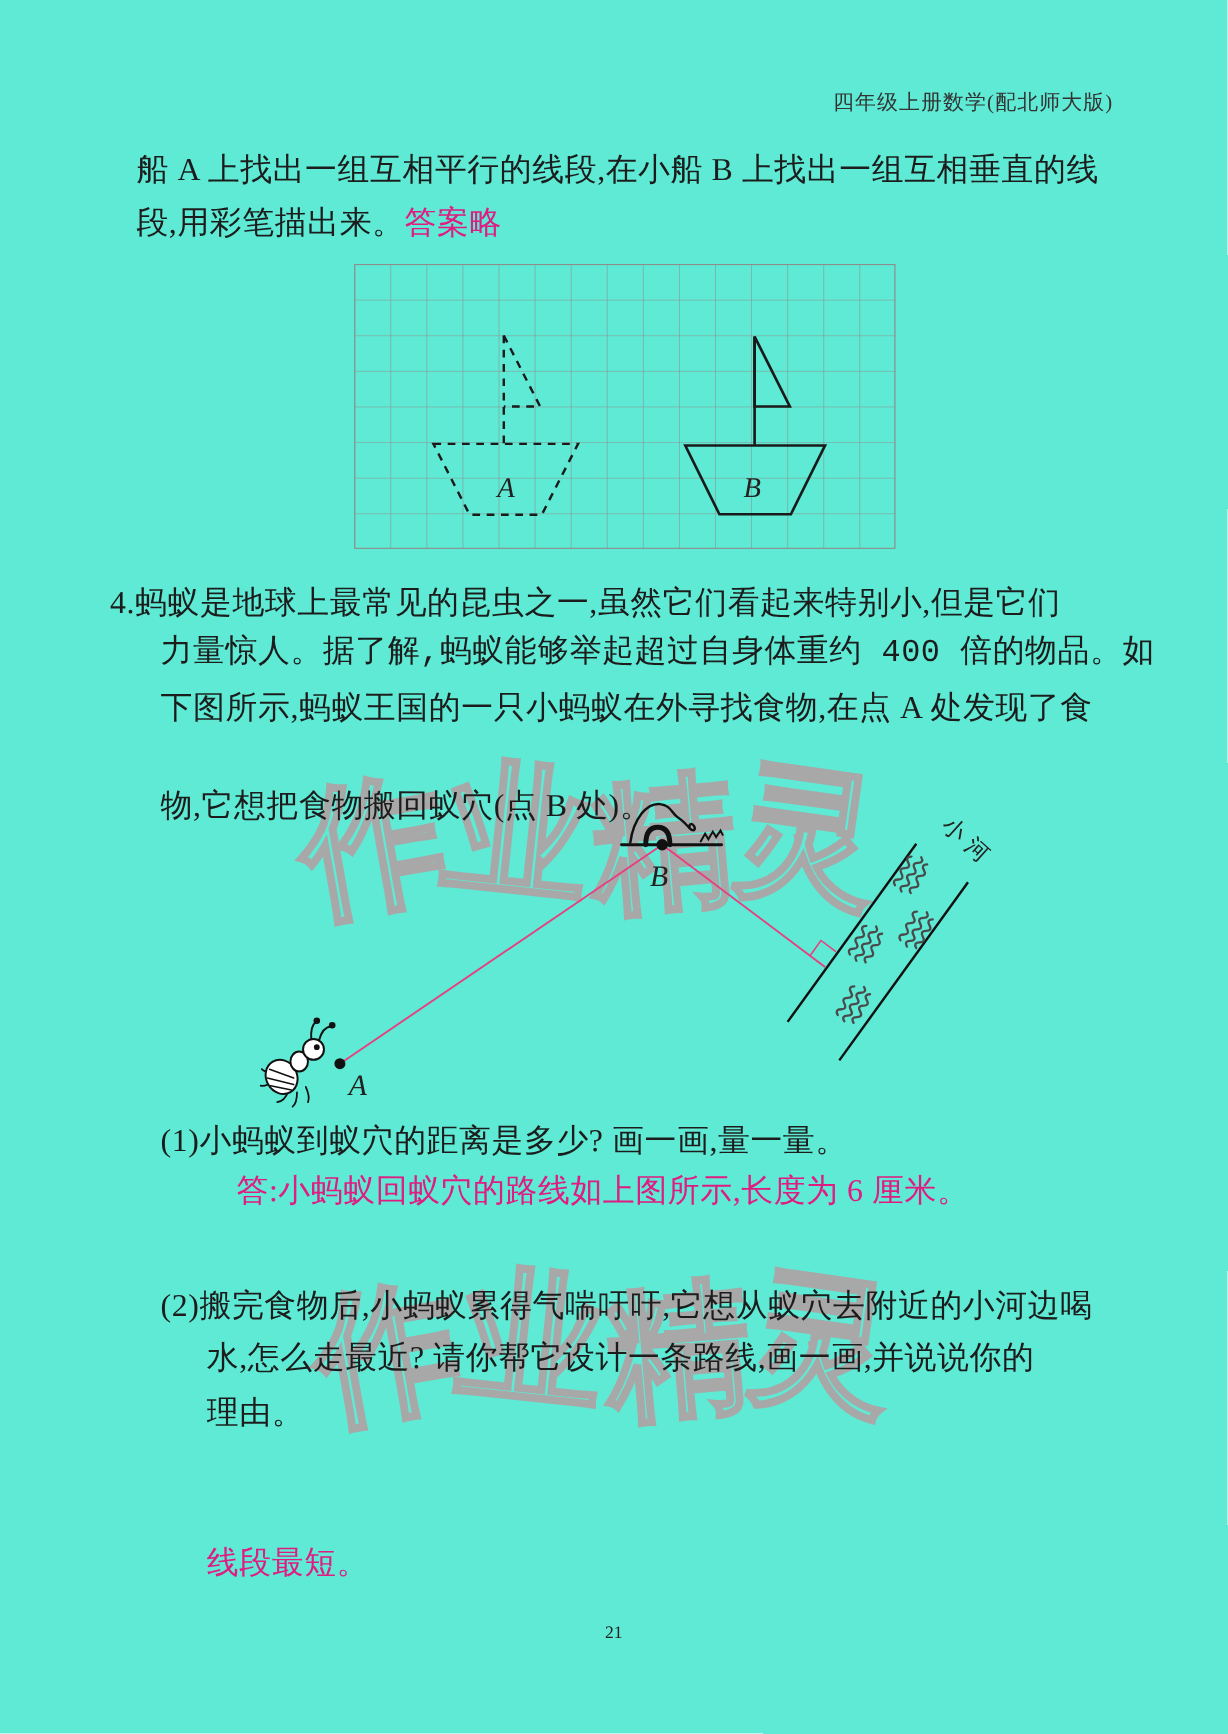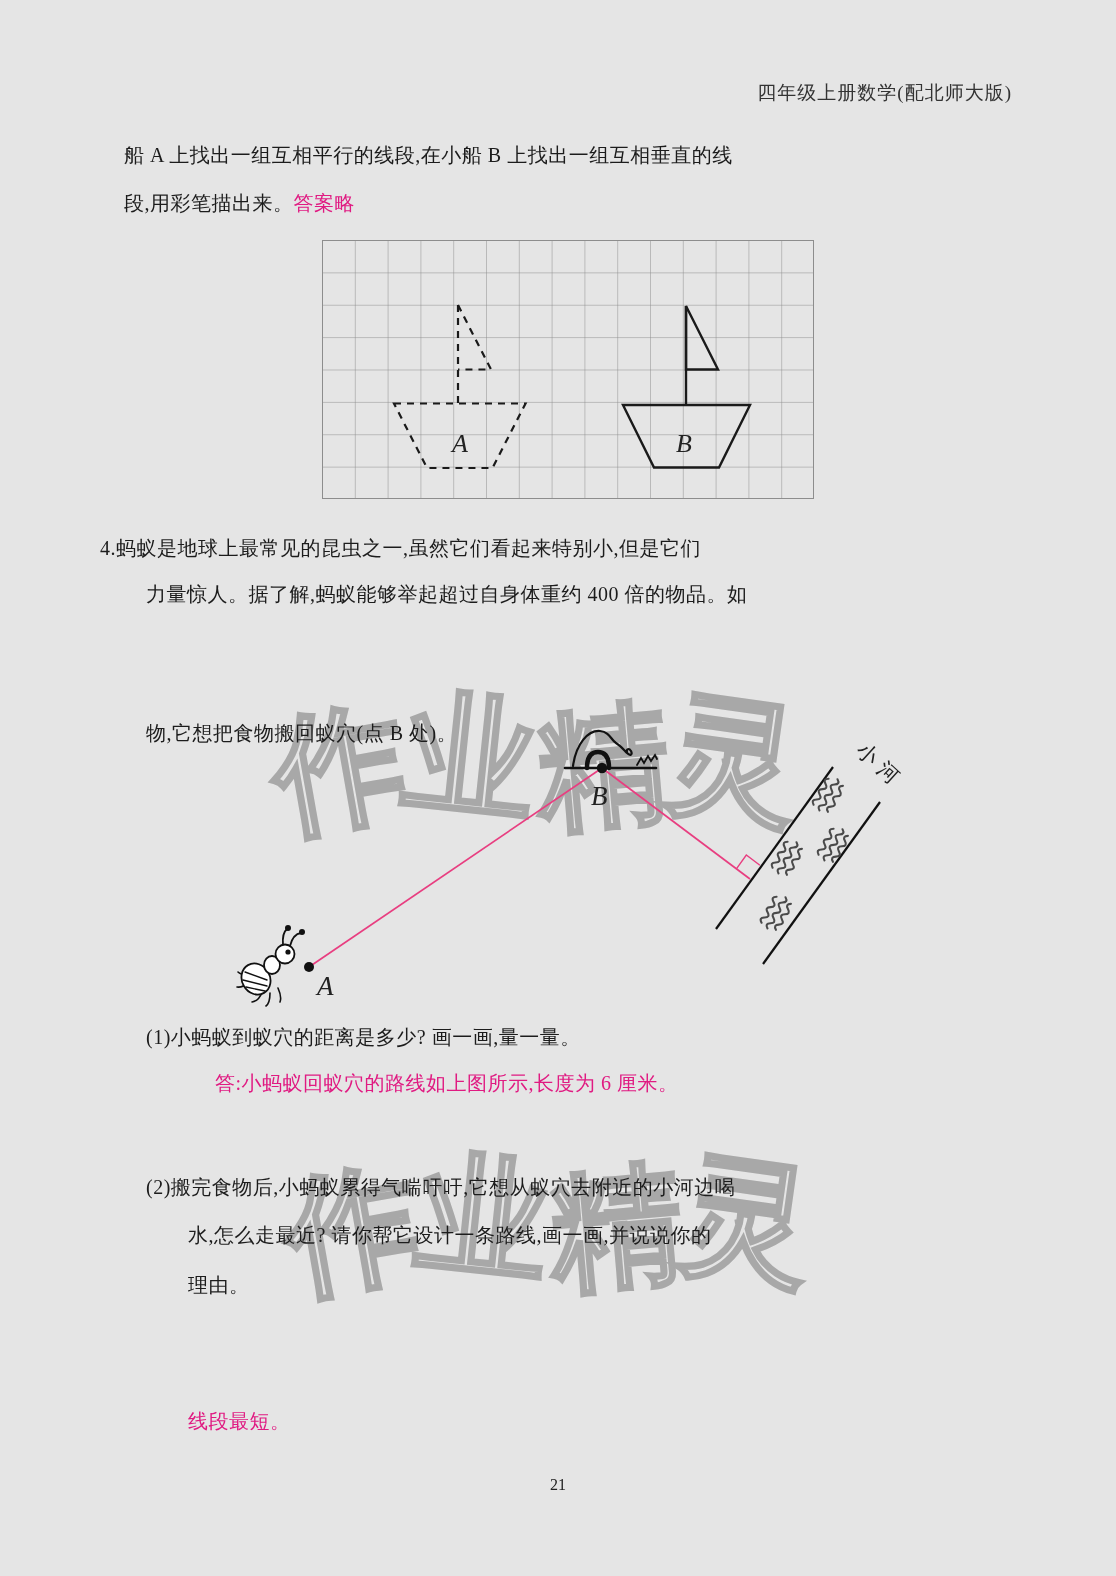--- a/index.html
+++ b/index.html
@@ -1,19 +1,19 @@
 <!DOCTYPE html>
 <html><head>
 <meta charset="utf-8">
 <style>
   html,body{margin:0;padding:0;background:#ffffff;}
   body{width:1116px;height:1576px;font-family:"Liberation Serif","DejaVu Serif",serif;color:#1c1c1c;}
-  .page{position:relative;width:1116px;height:1576px;overflow:hidden;background:#e5e5e5;}
+  .page{position:relative;width:1116px;height:1576px;overflow:hidden;background:#5eead4;}
 
-  .tline{position:absolute;font-size:20px;line-height:34px;white-space:nowrap;letter-spacing:.5px;z-index:3;}
+  .tline{position:absolute;font-size:29px;line-height:34px;white-space:nowrap;letter-spacing:.5px;z-index:3;}
   .pink{color:#e01b82;}
   .header{position:absolute;top:80px;right:104px;font-size:19px;color:#333;letter-spacing:1px;z-index:3;}
   .pagenum{position:absolute;top:1476px;left:0;width:100%;text-align:center;font-size:16px;color:#222;z-index:3;}
 
   .watermark{position:absolute;display:flex;z-index:1;color:transparent;
     -webkit-text-stroke:3px #a8a8a8;font-family:"Liberation Sans","DejaVu Sans",sans-serif;font-weight:700;}
   .watermark span{display:block;font-size:132px;line-height:1.05;}
   .watermark span:nth-child(1){transform:rotate(-10deg) translateY(8px);}
   .watermark span:nth-child(2){transform:rotate(6deg) translateY(-4px);}
   .watermark span:nth-child(3){transform:rotate(-5deg) translateY(6px);}
@@ -50,21 +50,22 @@
 
     <g fill="none" stroke="#1a1a1a" stroke-width="2.4">
       <line x1="364" y1="66" x2="364" y2="165"></line>
       <path d="M364,66 L396,129.5 L364,129.5 Z"></path>
       <path d="M301,165 H428 L397,227.5 H332 Z"></path>
     </g>
     <text class="lbl" x="354" y="212" font-size="26">B</text>
   </svg>
 
   <div class="tline" style="left:100px;top:531px;">4.蚂蚁是地球上最常见的昆虫之一,虽然它们看起来特别小,但是它们</div>
-  <div class="tline" style="left:146px;top:577px;">力量惊人。据了解,蚂蚁能够举起超过自身体重约 400 倍的物品。如</div>
+  <div class="tline" style="left:146px;top:577px;font-family:Liberation Mono, monospace;">力量惊人。据了解,蚂蚁能够举起超过自身体重约 400 倍的物品。如</div>
+  <div class="tline" style="left:146px;top:627px;">下图所示,蚂蚁王国的一只小蚂蚁在外寻找食物,在点 A 处发现了食</div>
   <div class="tline" style="left:146px;top:675px;margin-top:41px;">物,它想把食物搬回蚁穴(点 B 处)。</div>
 
   <div class="watermark" style="left:272px;top:692px;">
     <span>作</span>
       <span>业</span>
       <span>精</span>
       <span>灵</span>
   </div>
 
   <svg style="left:0;top:680px;" width="1116" height="345" viewBox="0 0 1116 345">

